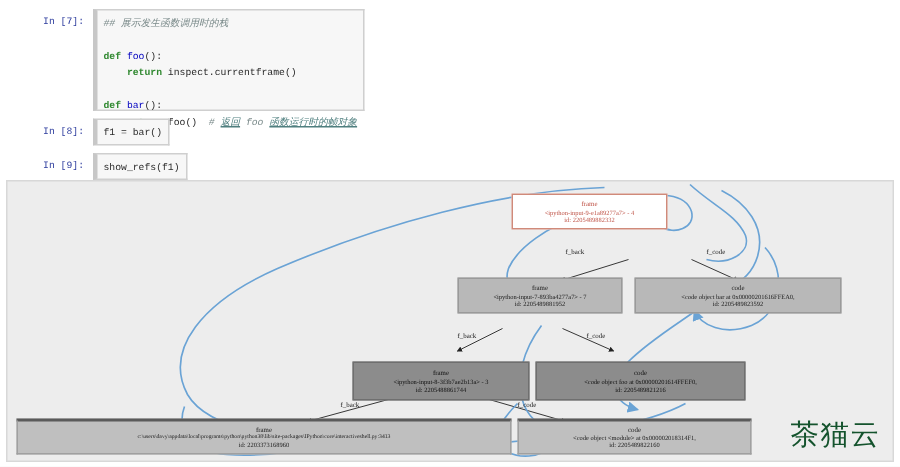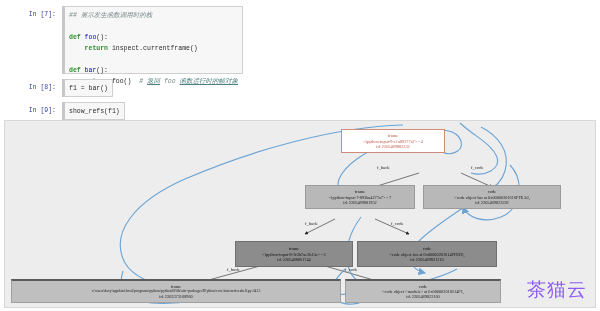--- a/index.html
+++ b/index.html
@@ -68,21 +68,21 @@
   .n-dark{background:#8c8c8c;border:1px solid #6f6f6f;color:#111;}
   .n-bar{background:#bfbfbf;border:1px solid #a0a0a0;border-top:2px solid #5a5a5a;color:#1c1c1c;}
 
   .elabel{
     position:absolute;font-family:"Liberation Serif", serif;font-size:4.6px;
     color:#1a1a1a;white-space:nowrap;
   }
 
   .watermark{
     position:absolute;right:8px;bottom:4px;
-    font-size:19px;color:#8b5cf6;letter-spacing:1px;
+    font-size:19px;color:#14532d;letter-spacing:1px;
     font-family:Liberation Serif, serif;
   }
 </style>
 </head>
 <body>
 
 <div class="page">
 
   <div class="cell" id="cell-in7">
     <div class="prompt">In [7]:</div>

